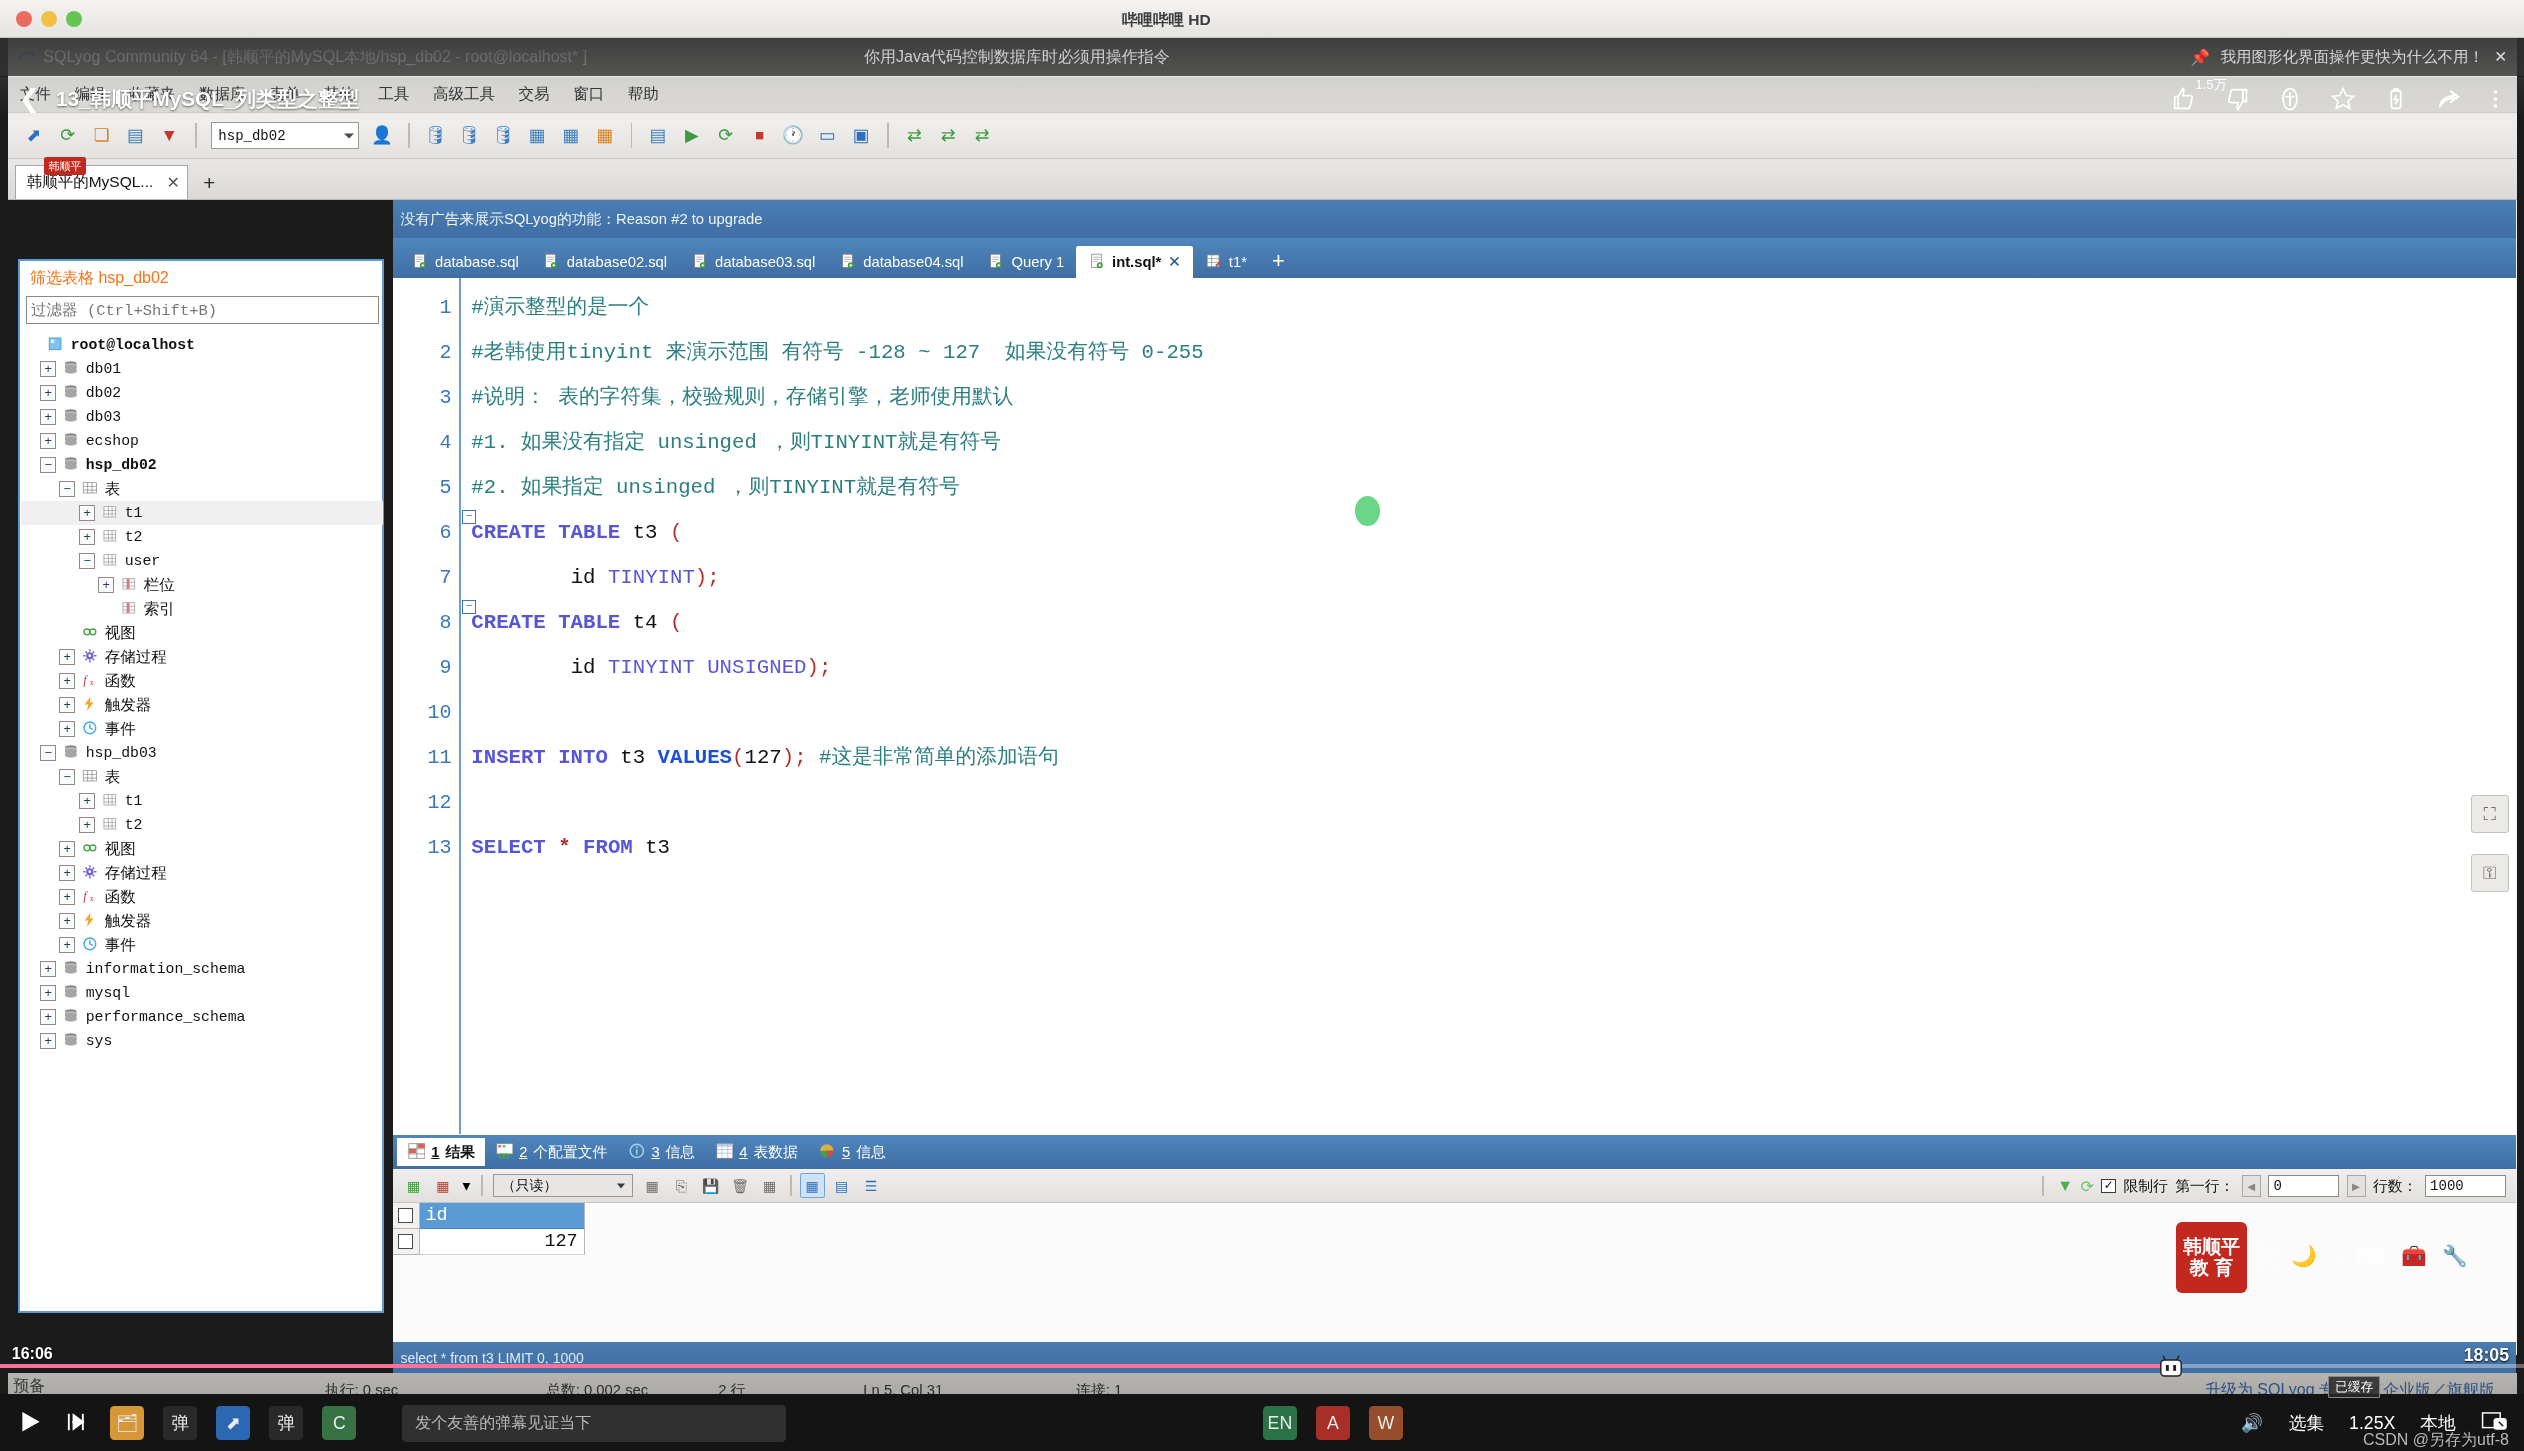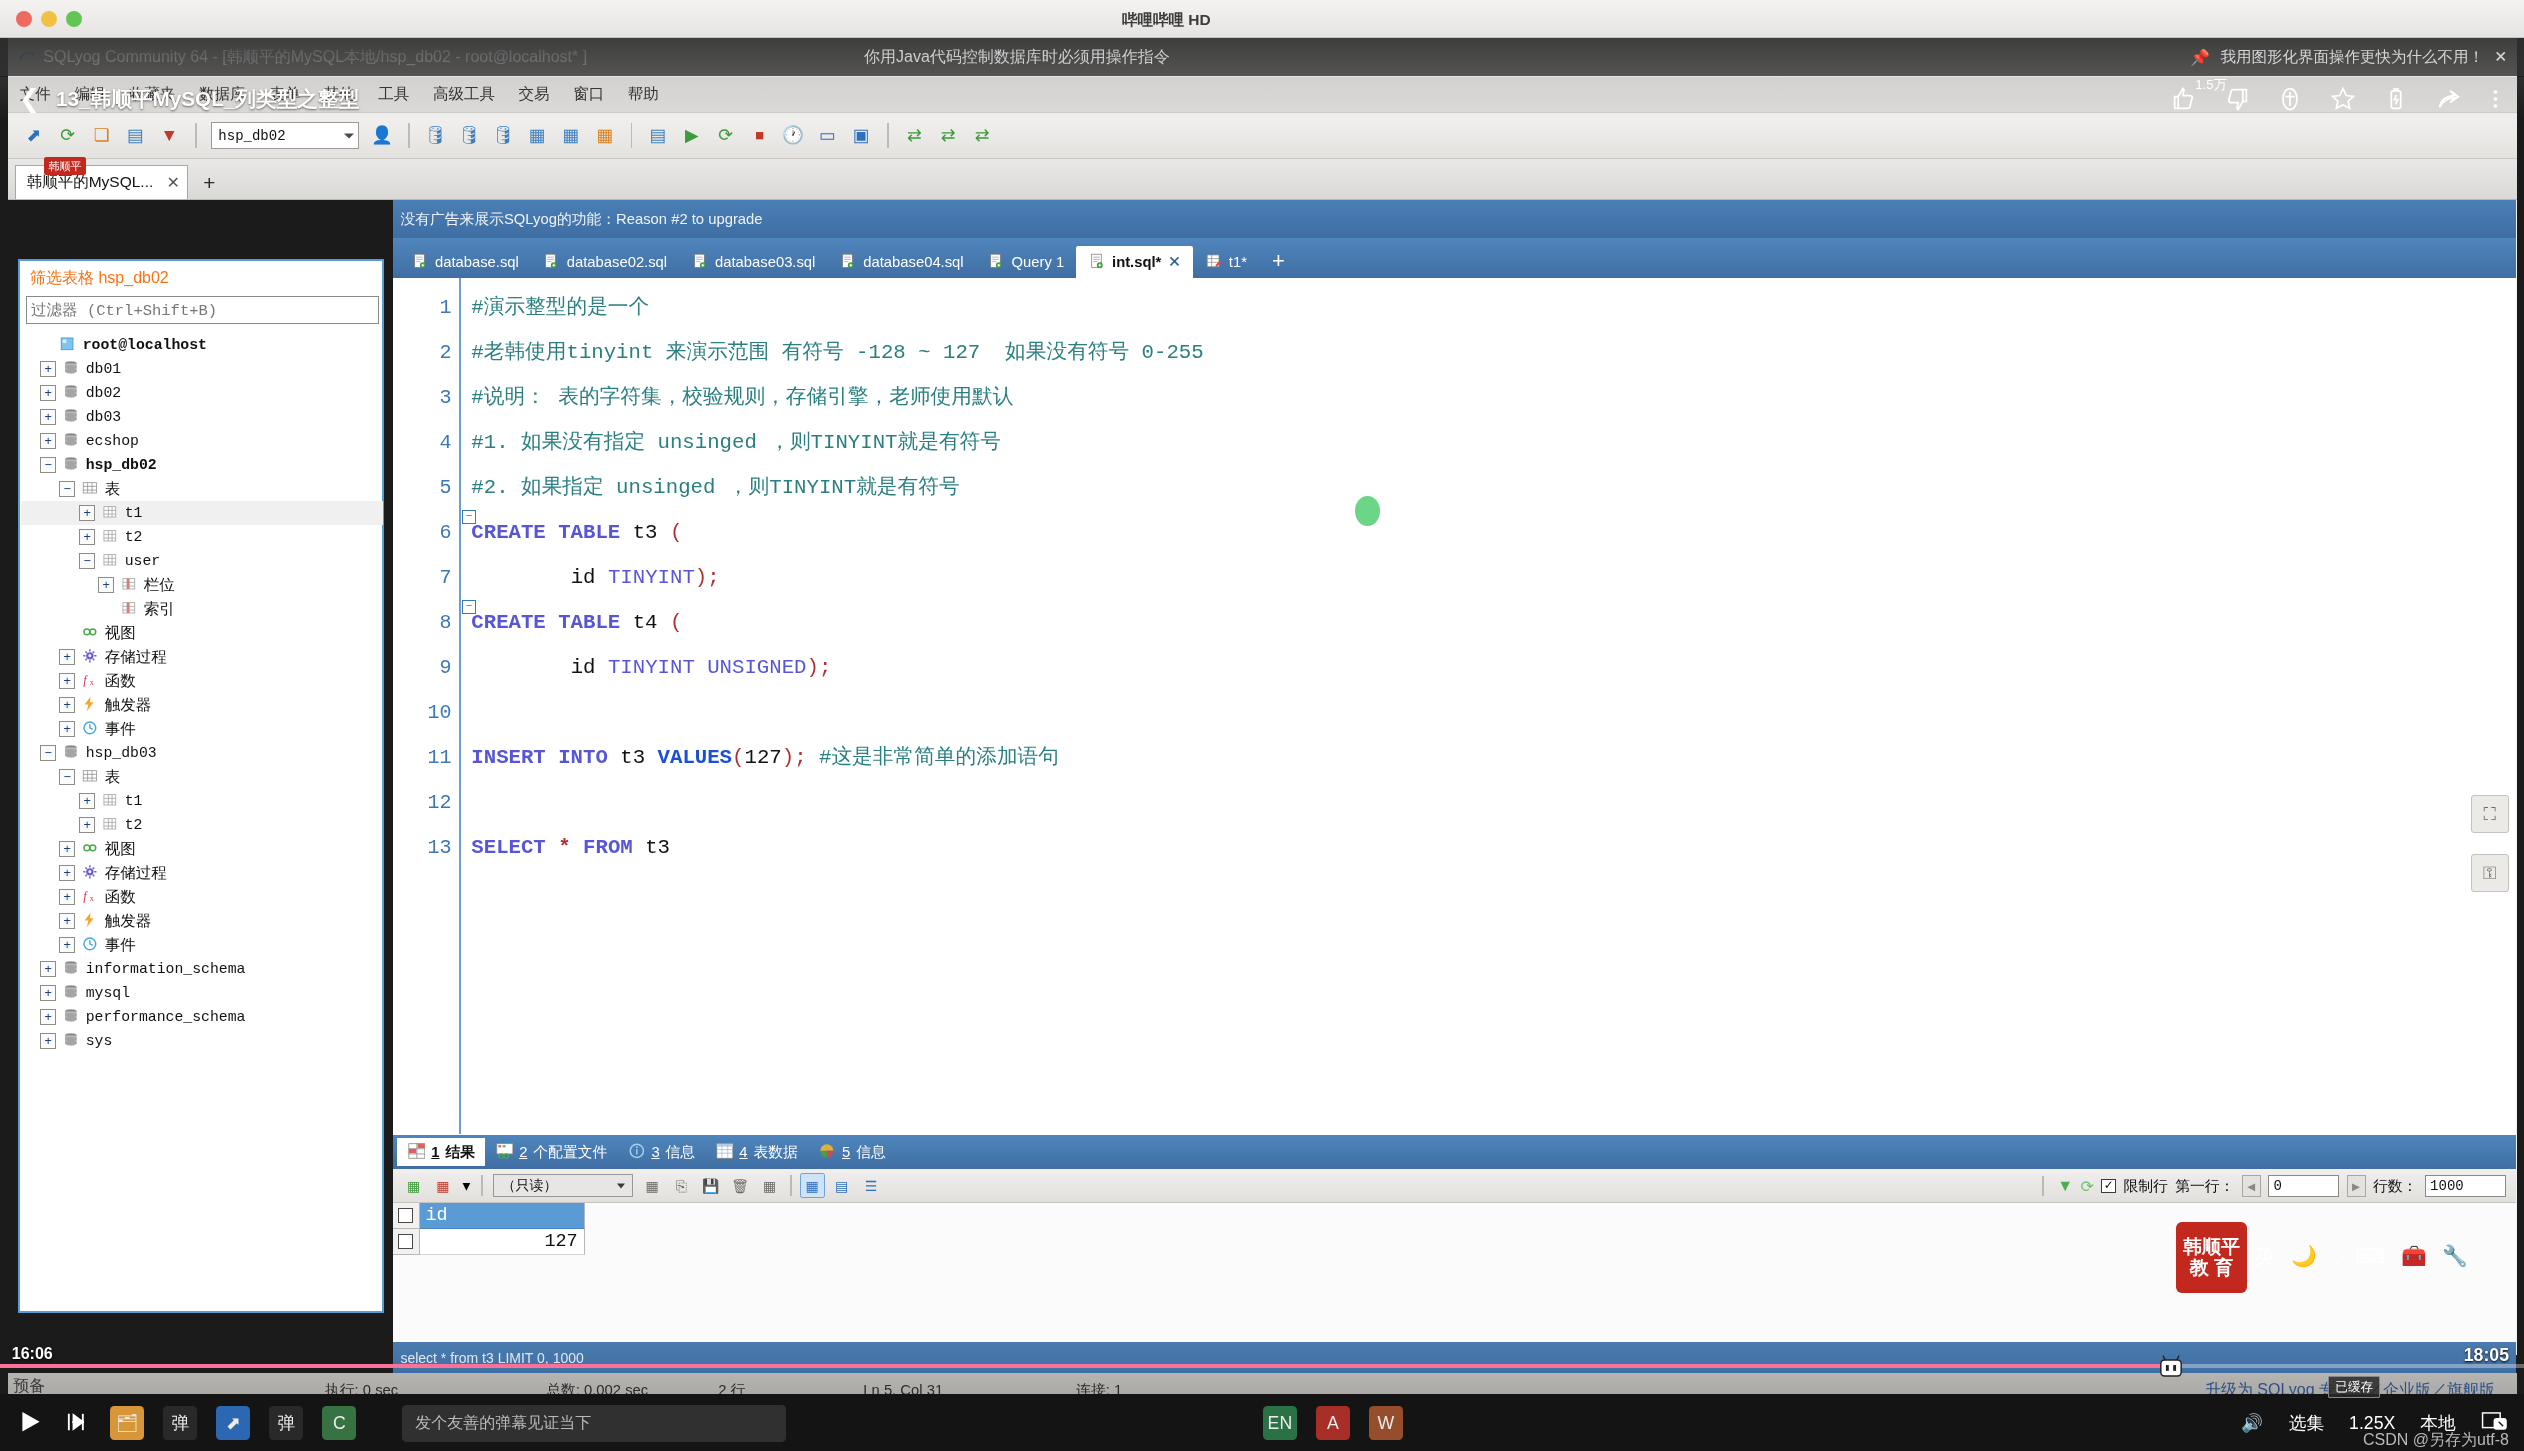--- a/index.html
+++ b/index.html
@@ -564,21 +564,21 @@
     <div id="conn-add">+</div>
   </div>
 
   <div id="objbrowser">
     <div id="ob-inner"></div>
     <div id="ob-title">筛选表格 hsp_db02</div>
     <div id="ob-filter">
       <span>过滤器 (Ctrl+Shift+B)</span>
     </div>
     <div id="ob-tree">
-        <div class="tree-row" style="padding-left: 16px;">
+        <div class="tree-row" style="padding-left: 4px;">
           <span class="tw blank"></span>
           <span class="tnode-ico"><svg width="17.7" height="17.7" viewBox="0 0 24 24">
               <rect x="3" y="4" width="16" height="16" fill="#7fc4ef" stroke="#3f8dbf"></rect>
               <rect x="5" y="6" width="5" height="5" fill="#fff" opacity="0.7"></rect>
             </svg></span>
           <span class="tlabel bold">root@localhost</span>
         </div>
         <div class="tree-row" style="padding-left: 19px;">
           <span class="tw">+</span>
           <span class="tnode-ico"><svg width="17.7" height="17.7" viewBox="0 0 24 24">

